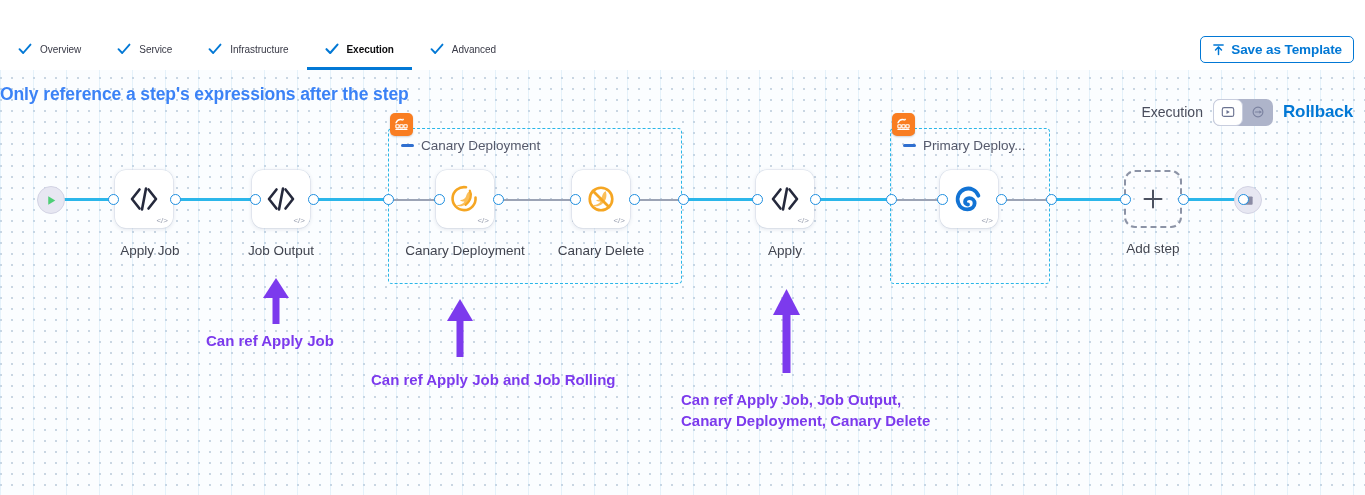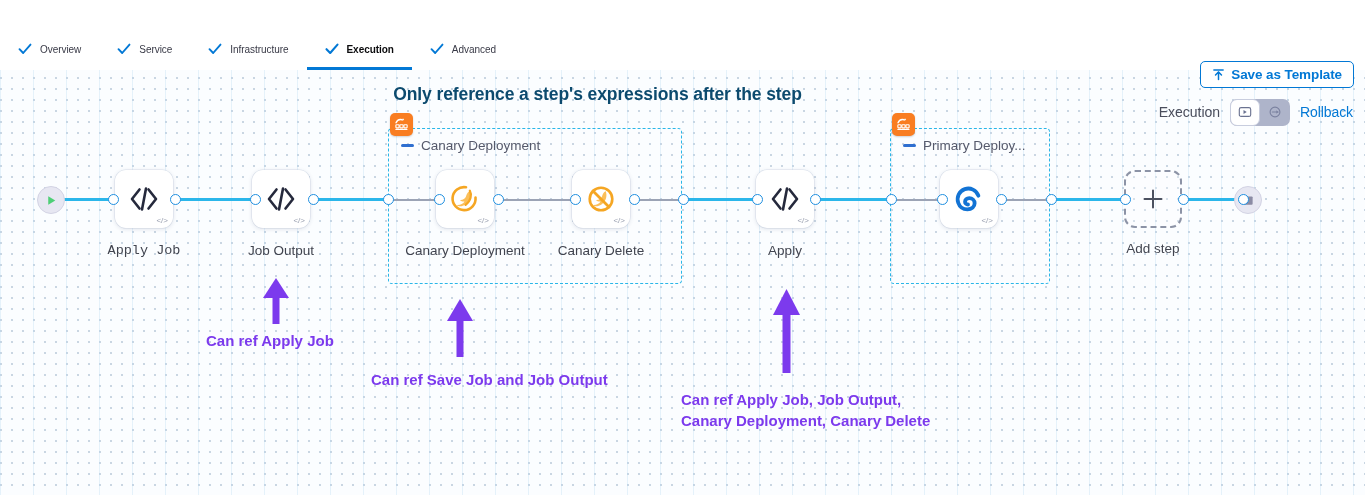--- a/index.html
+++ b/index.html
@@ -79,21 +79,20 @@
     color: #0278d5;
     font-size: 13.5px;
     font-weight: bold;
     font-family: "Liberation Sans", sans-serif;
     display: flex;
     align-items: center;
     gap: 6px;
     padding: 0 11px;
     cursor: pointer;
     letter-spacing: -0.1px;
-    margin-top: 25px;
   }
 
   
   #canvas {
     position: absolute;
     left: 0; top: 0;
     width: 1365px;
     height: 495px;
     background-color: #fbfdff;
     background-image:
@@ -102,24 +101,24 @@
     background-size: 33px 100%, 11px 11px;
     background-position: 0 0, 0 0;
     z-index: 1;
   }
 
   
   #headline {
     position: absolute;
     left: 0; top: 84px;
     width: 1195px;
-    text-align: center;
+    text-align: left;
     font-size: 17.5px;
     font-weight: bold;
-    color: #0c4a6e;
+    color: #3b82f6;
     letter-spacing: -0.1px;
     z-index: 10;
   }
 
   
   #exec-control {
     position: absolute;
     right: 12px;
     top: 97px;
     height: 30px;
@@ -150,23 +149,23 @@
     justify-content: center;
     box-sizing: border-box;
     cursor: pointer;
   }
   .mode-seg.on {
     background: #ffffff;
     border-radius: 7px;
     border: 1px solid #c8cdde;
   }
   #rollback-link {
-    font-size: 14px;
+    font-size: 17px;
     color: #0278d5;
-    font-weight: normal;
+    font-weight: bold;
     cursor: pointer;
     letter-spacing: -0.1px;
   }
 
   
   #pipeline { position:absolute; left:0; top:0; width:1365px; height:495px; z-index: 8; pointer-events:none;}
   #pipeline > * { pointer-events: auto; }
 
   .conn {
     position: absolute;
@@ -396,21 +395,21 @@
   </div>
 
   <div class="node" style="left:115px;">
     <svg width="30" height="26" viewBox="0 0 30 26" aria-hidden="true">
       <path d="M10.5 3.5 L3 13 L10.5 22.5" stroke="#25293c" stroke-width="2.6" fill="none" stroke-linecap="round" stroke-linejoin="round"></path>
       <path d="M19.5 3.5 L27 13 L19.5 22.5" stroke="#25293c" stroke-width="2.6" fill="none" stroke-linecap="round" stroke-linejoin="round"></path>
       <path d="M17 2.5 L13 23.5" stroke="#25293c" stroke-width="2.6" fill="none" stroke-linecap="round"></path>
     </svg>
     <span class="codetag">&lt;/&gt;</span>
   </div>
-  <div class="node-label" style="left:79px;font-family:Liberation Mono, monospace;">Apply Job</div>
+  <div class="node-label" style="left:85px;">Apply Job</div>
 
   <div class="node" style="left:252px;">
     <svg width="30" height="26" viewBox="0 0 30 26" aria-hidden="true">
       <path d="M10.5 3.5 L3 13 L10.5 22.5" stroke="#25293c" stroke-width="2.6" fill="none" stroke-linecap="round" stroke-linejoin="round"></path>
       <path d="M19.5 3.5 L27 13 L19.5 22.5" stroke="#25293c" stroke-width="2.6" fill="none" stroke-linecap="round" stroke-linejoin="round"></path>
       <path d="M17 2.5 L13 23.5" stroke="#25293c" stroke-width="2.6" fill="none" stroke-linecap="round"></path>
     </svg>
     <span class="codetag">&lt;/&gt;</span>
   </div>
   <div class="node-label" style="left:216px;">Job Output</div>
@@ -469,21 +468,21 @@
 <svg class="anno-arrow" style="left:259px; top:278px;" width="34" height="46" viewBox="0 0 34 46" aria-hidden="true">
   <rect x="13.5" y="16" width="7" height="30" fill="#7c3aed"></rect>
   <path d="M17 0 L30 20 L4 20 Z" fill="#7c3aed"></path>
 </svg>
 <div class="anno-text" style="left:206px; top:330px;">Can ref Apply Job</div>
 
 <svg class="anno-arrow" style="left:443px; top:299px;" width="34" height="58" viewBox="0 0 34 58" aria-hidden="true">
   <rect x="13.5" y="18" width="7" height="40" fill="#7c3aed"></rect>
   <path d="M17 0 L30 22 L4 22 Z" fill="#7c3aed"></path>
 </svg>
-<div class="anno-text" style="left:371px; top:369px;">Can ref Save Job and Job Output</div>
+<div class="anno-text" style="left:371px; top:369px;">Can ref Apply Job and Job Rolling</div>
 
 <svg class="anno-arrow" style="left:769px; top:289px;" width="34" height="84" viewBox="0 0 34 84" aria-hidden="true">
   <rect x="13.5" y="22" width="8" height="62" fill="#7c3aed"></rect>
   <path d="M17.5 0 L31 26 L4 26 Z" fill="#7c3aed"></path>
 </svg>
 <div class="anno-text" style="left:681px; top:389px;">Can ref Apply Job, Job Output,
 Canary Deployment, Canary Delete</div>
 
 <div id="topbar">
   <div id="tabstrip">

